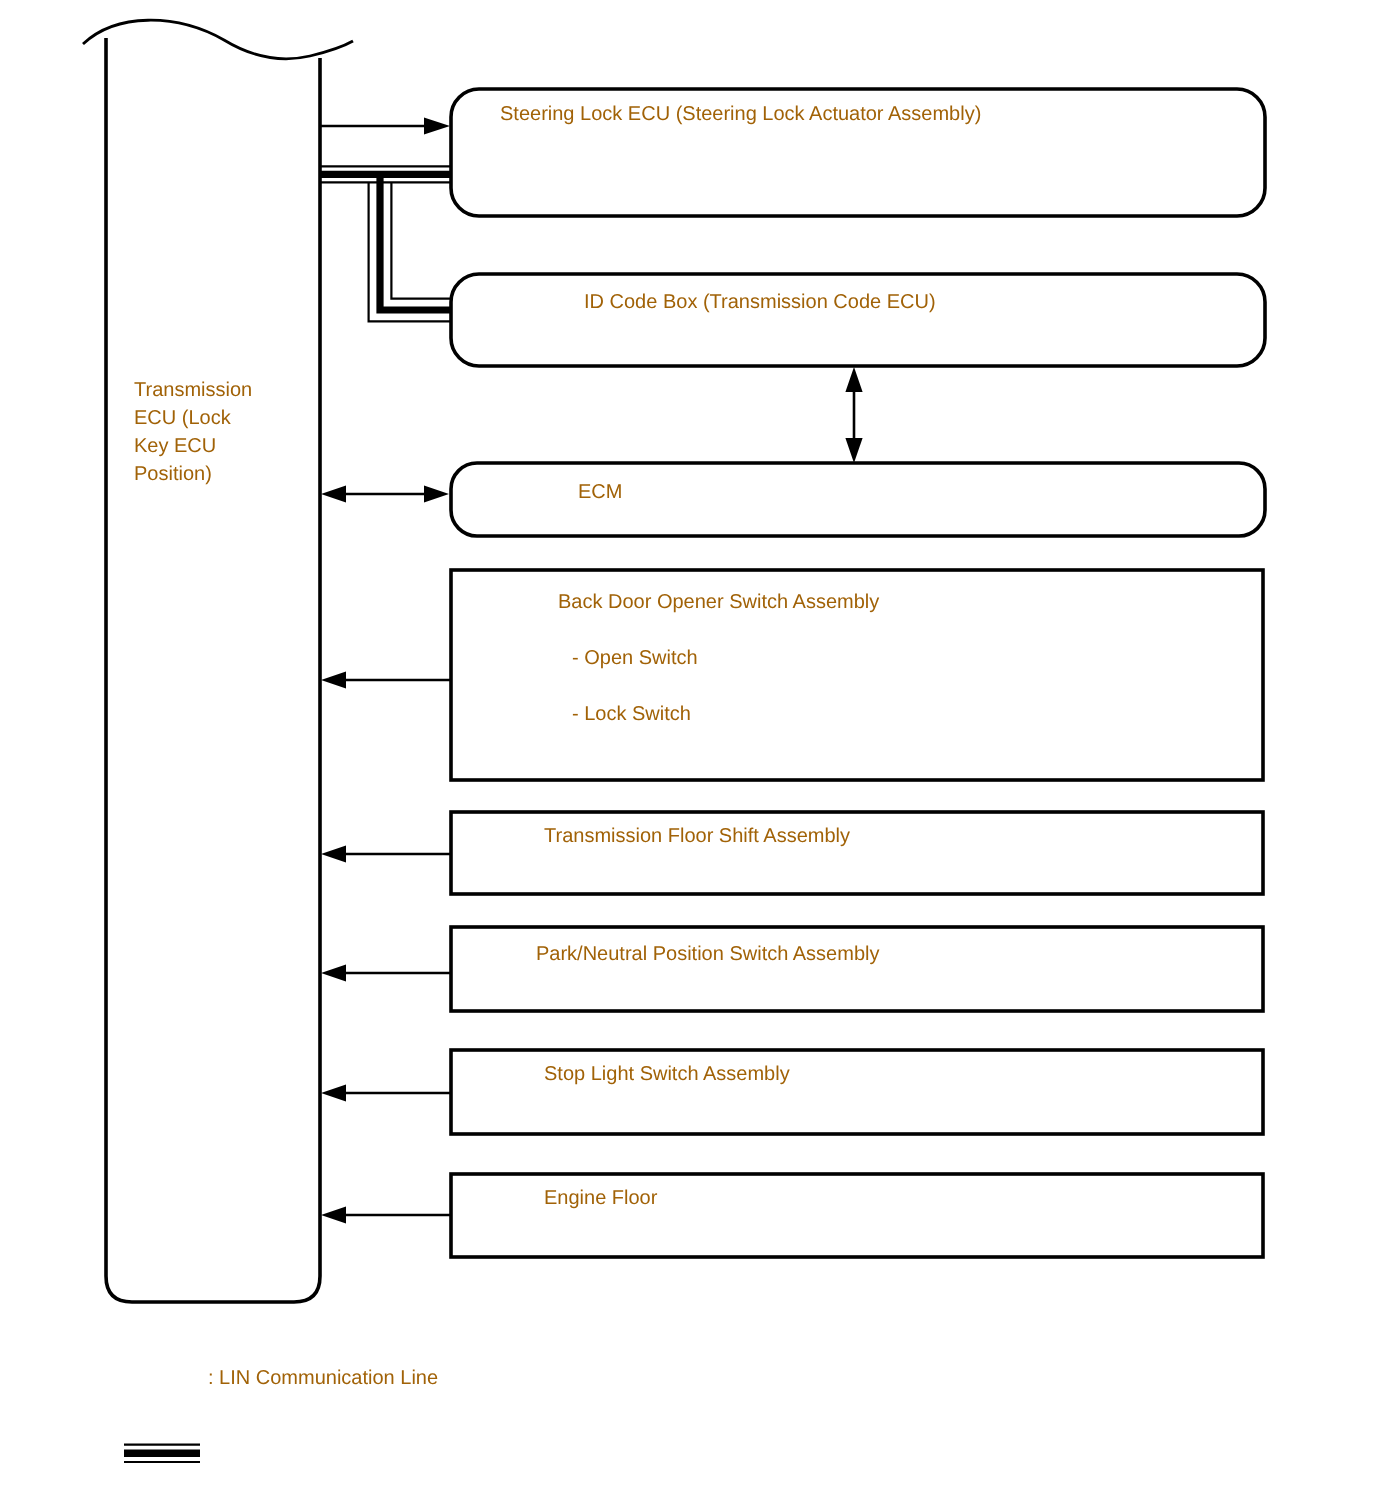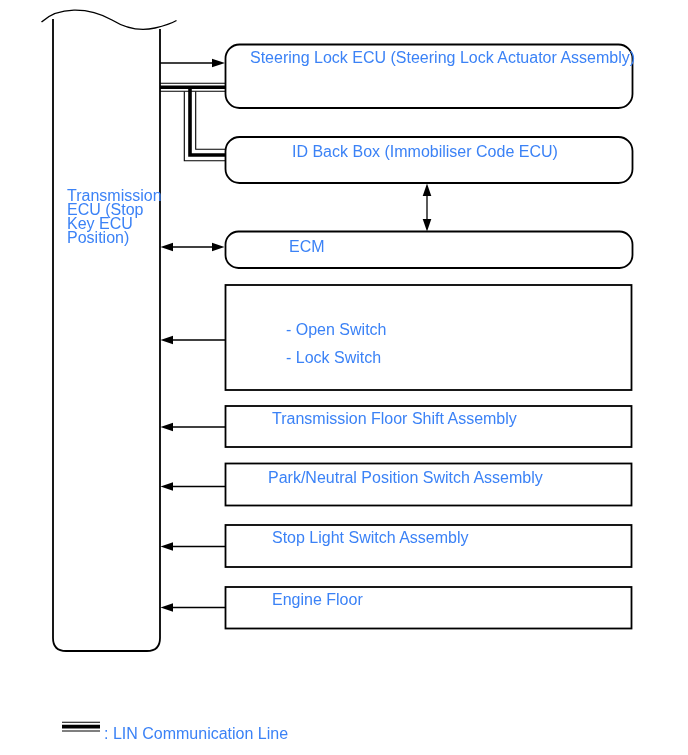--- a/index.html
+++ b/index.html
@@ -8,23 +8,23 @@
     width: 688px;
     height: 755px;
     background: #ffffff;
     font-family: "Liberation Sans", sans-serif;
     color: #000000;
     overflow: hidden;
   }
   .canvas svg { position: absolute; left: 0; top: 0; }
   .label {
     position: absolute;
-    font-size: 16px;
+    font-size: 10px;
     line-height: 14px;
-    color: #3b82f6;
+    color: #a16207;
     white-space: nowrap;
   }
   .ecu-label { white-space: normal; }
   .ecu-label span { display: block; }
 </style>
 </head>
 <body>
 
 <div class="canvas">
 
@@ -95,32 +95,33 @@
 
     <g>
       <line x1="62" y1="722.3" x2="100" y2="722.3" stroke="#000" stroke-width="1.1"></line>
       <line x1="62" y1="726.6" x2="100" y2="726.6" stroke="#000" stroke-width="3.8"></line>
       <line x1="62" y1="731" x2="100" y2="731" stroke="#000" stroke-width="1.1"></line>
     </g>
   </svg>
 
   <div class="label ecu-label" style="left:67px; top:189px; width:92px;">
     <span>Transmission</span>
-    <span>ECU (Stop</span>
+    <span>ECU (Lock</span>
     <span>Key ECU</span>
     <span>Position)</span>
   </div>
 
   <div class="label" style="left:250px; top:51px;">Steering Lock ECU (Steering Lock Actuator Assembly)</div>
-  <div class="label" style="left:292px; top:145px;">ID Back Box (Immobiliser Code ECU)</div>
+  <div class="label" style="left:292px; top:145px;">ID Code Box (Transmission Code ECU)</div>
   <div class="label" style="left:289px; top:240px;">ECM</div>
 
+  <div class="label" style="left:279px; top:295px;">Back Door Opener Switch Assembly</div>
   <div class="label" style="left:286px; top:323px;">- Open Switch</div>
   <div class="label" style="left:286px; top:351px;">- Lock Switch</div>
 
   <div class="label" style="left:268px; top:471px;">Park/Neutral Position Switch Assembly</div>
   <div class="label" style="left:272px; top:412px;">Transmission Floor Shift Assembly</div>
   <div class="label" style="left:272px; top:531px;">Stop Light Switch Assembly</div>
   <div class="label" style="left:272px; top:593px;">Engine Floor</div>
 
-  <div class="label" style="left:104px; top:683px;margin-top:44px;">: LIN Communication Line</div>
+  <div class="label" style="left:104px; top:683px;">: LIN Communication Line</div>
 
 </div>
 
 </body></html>

